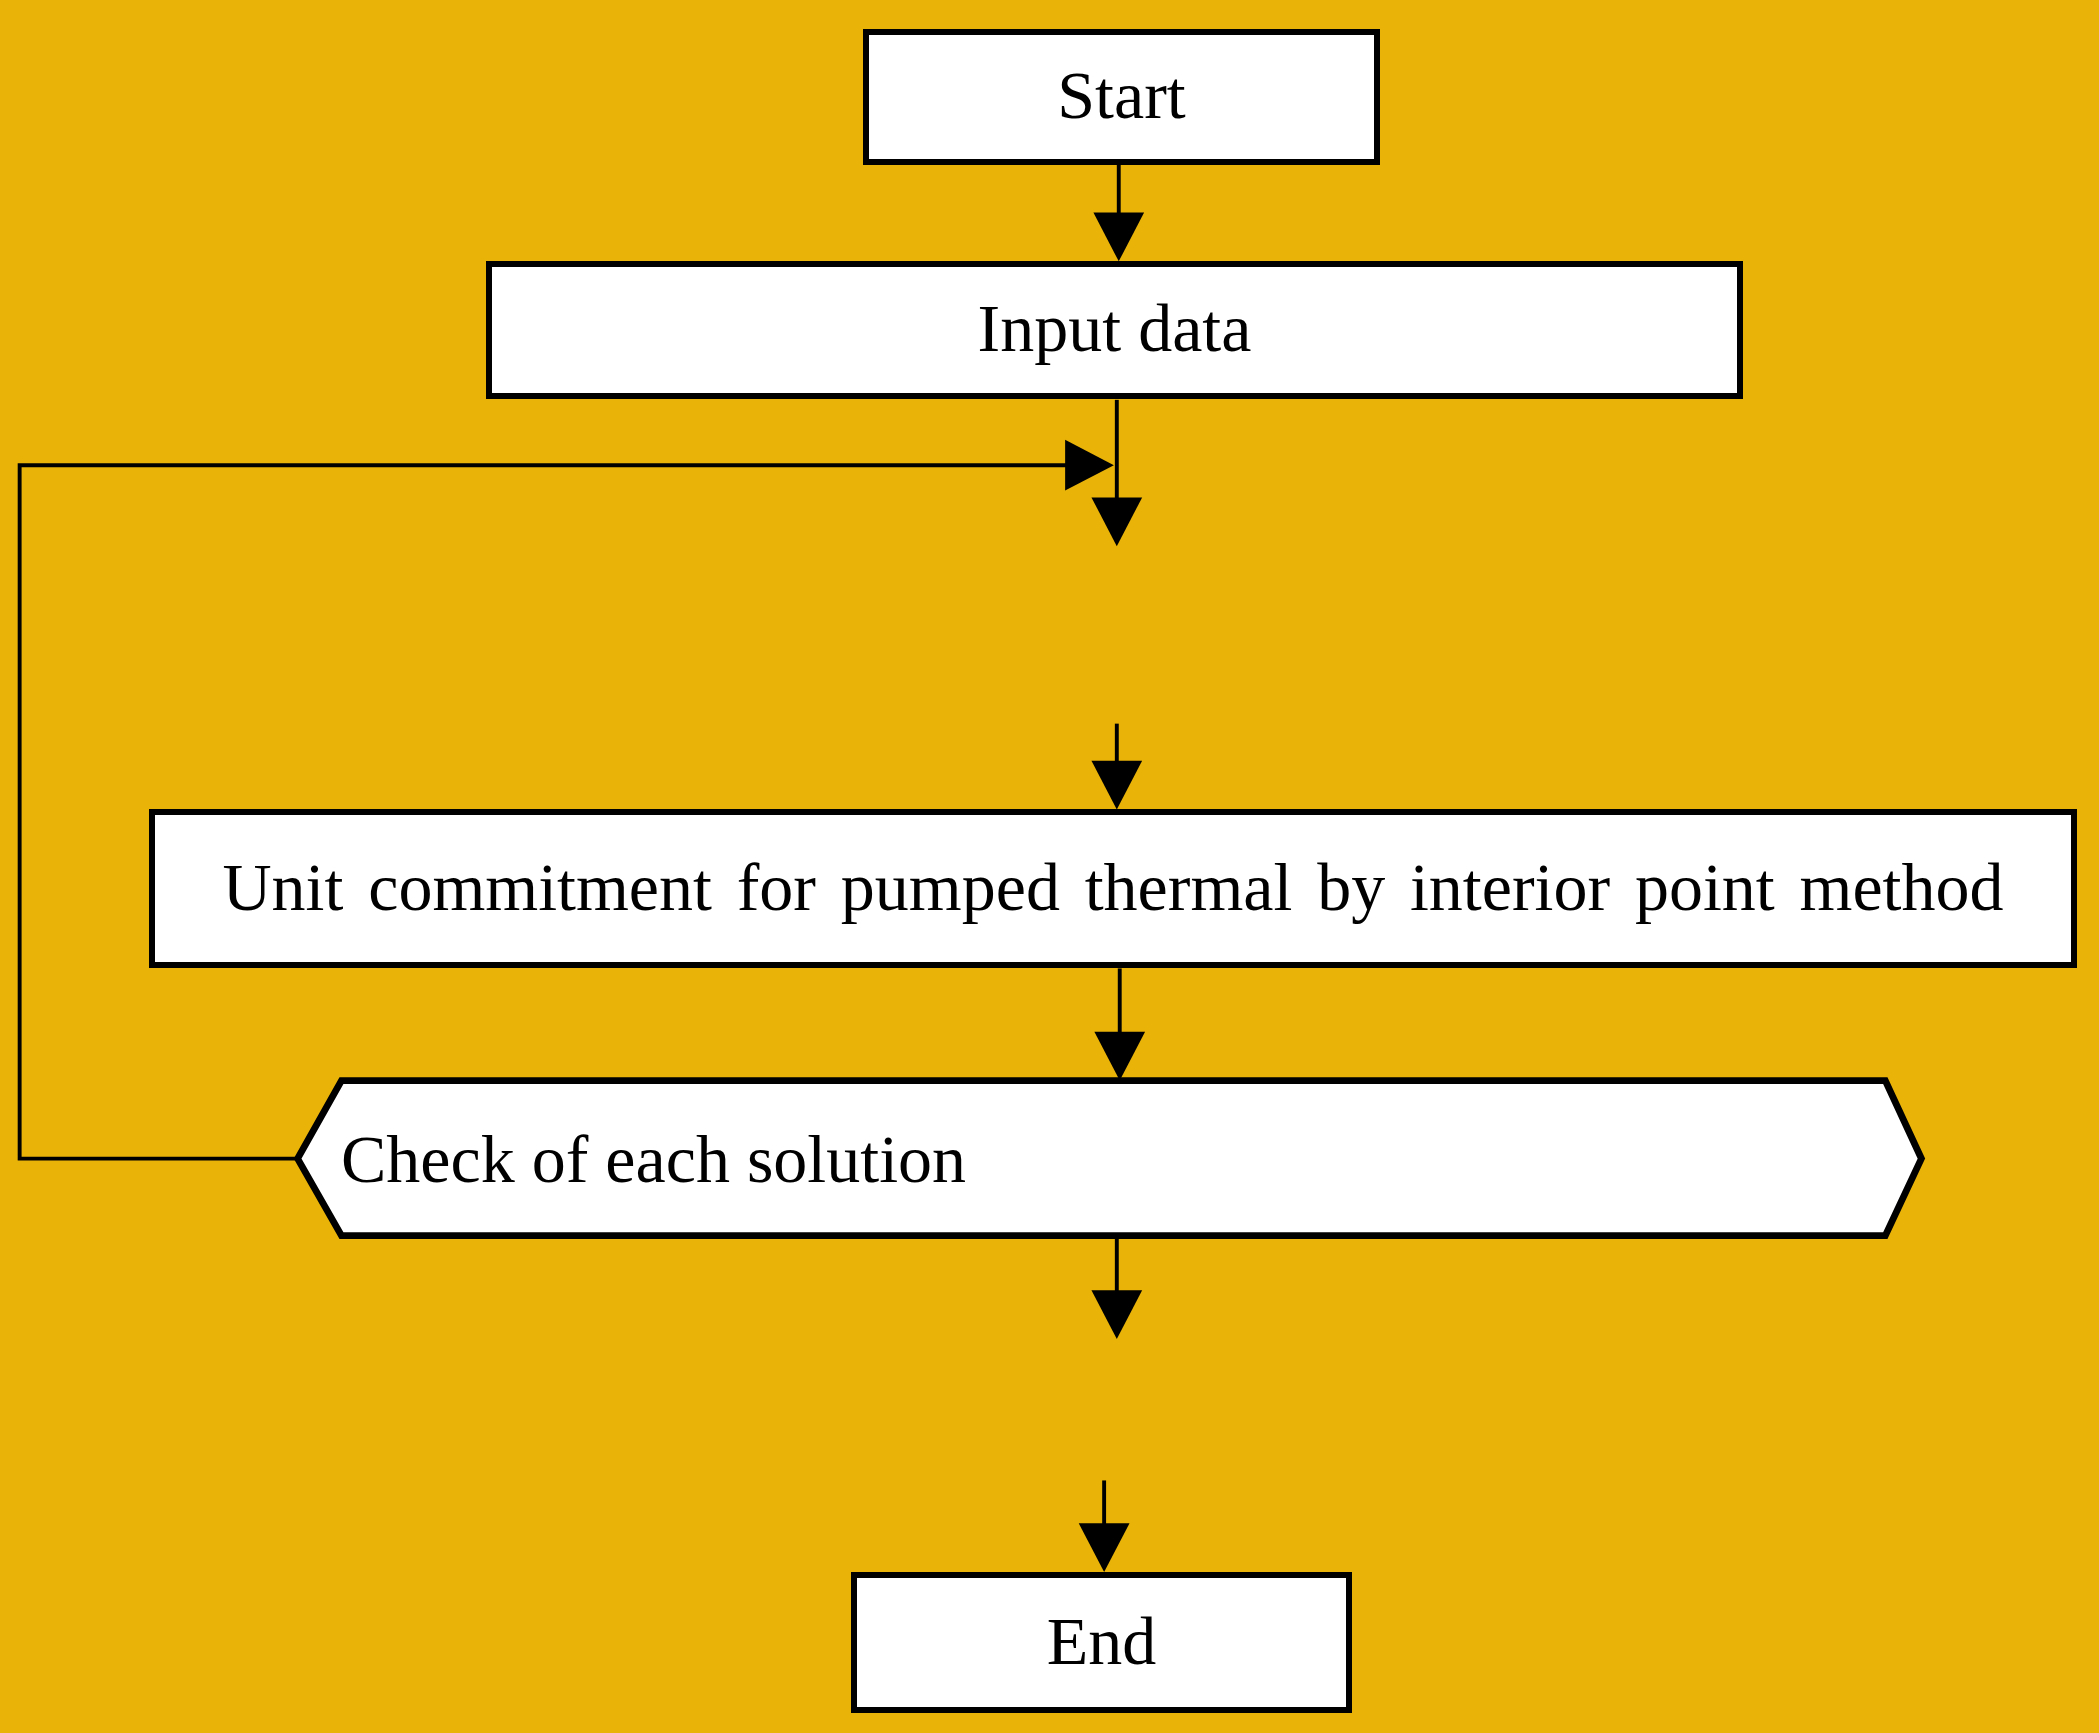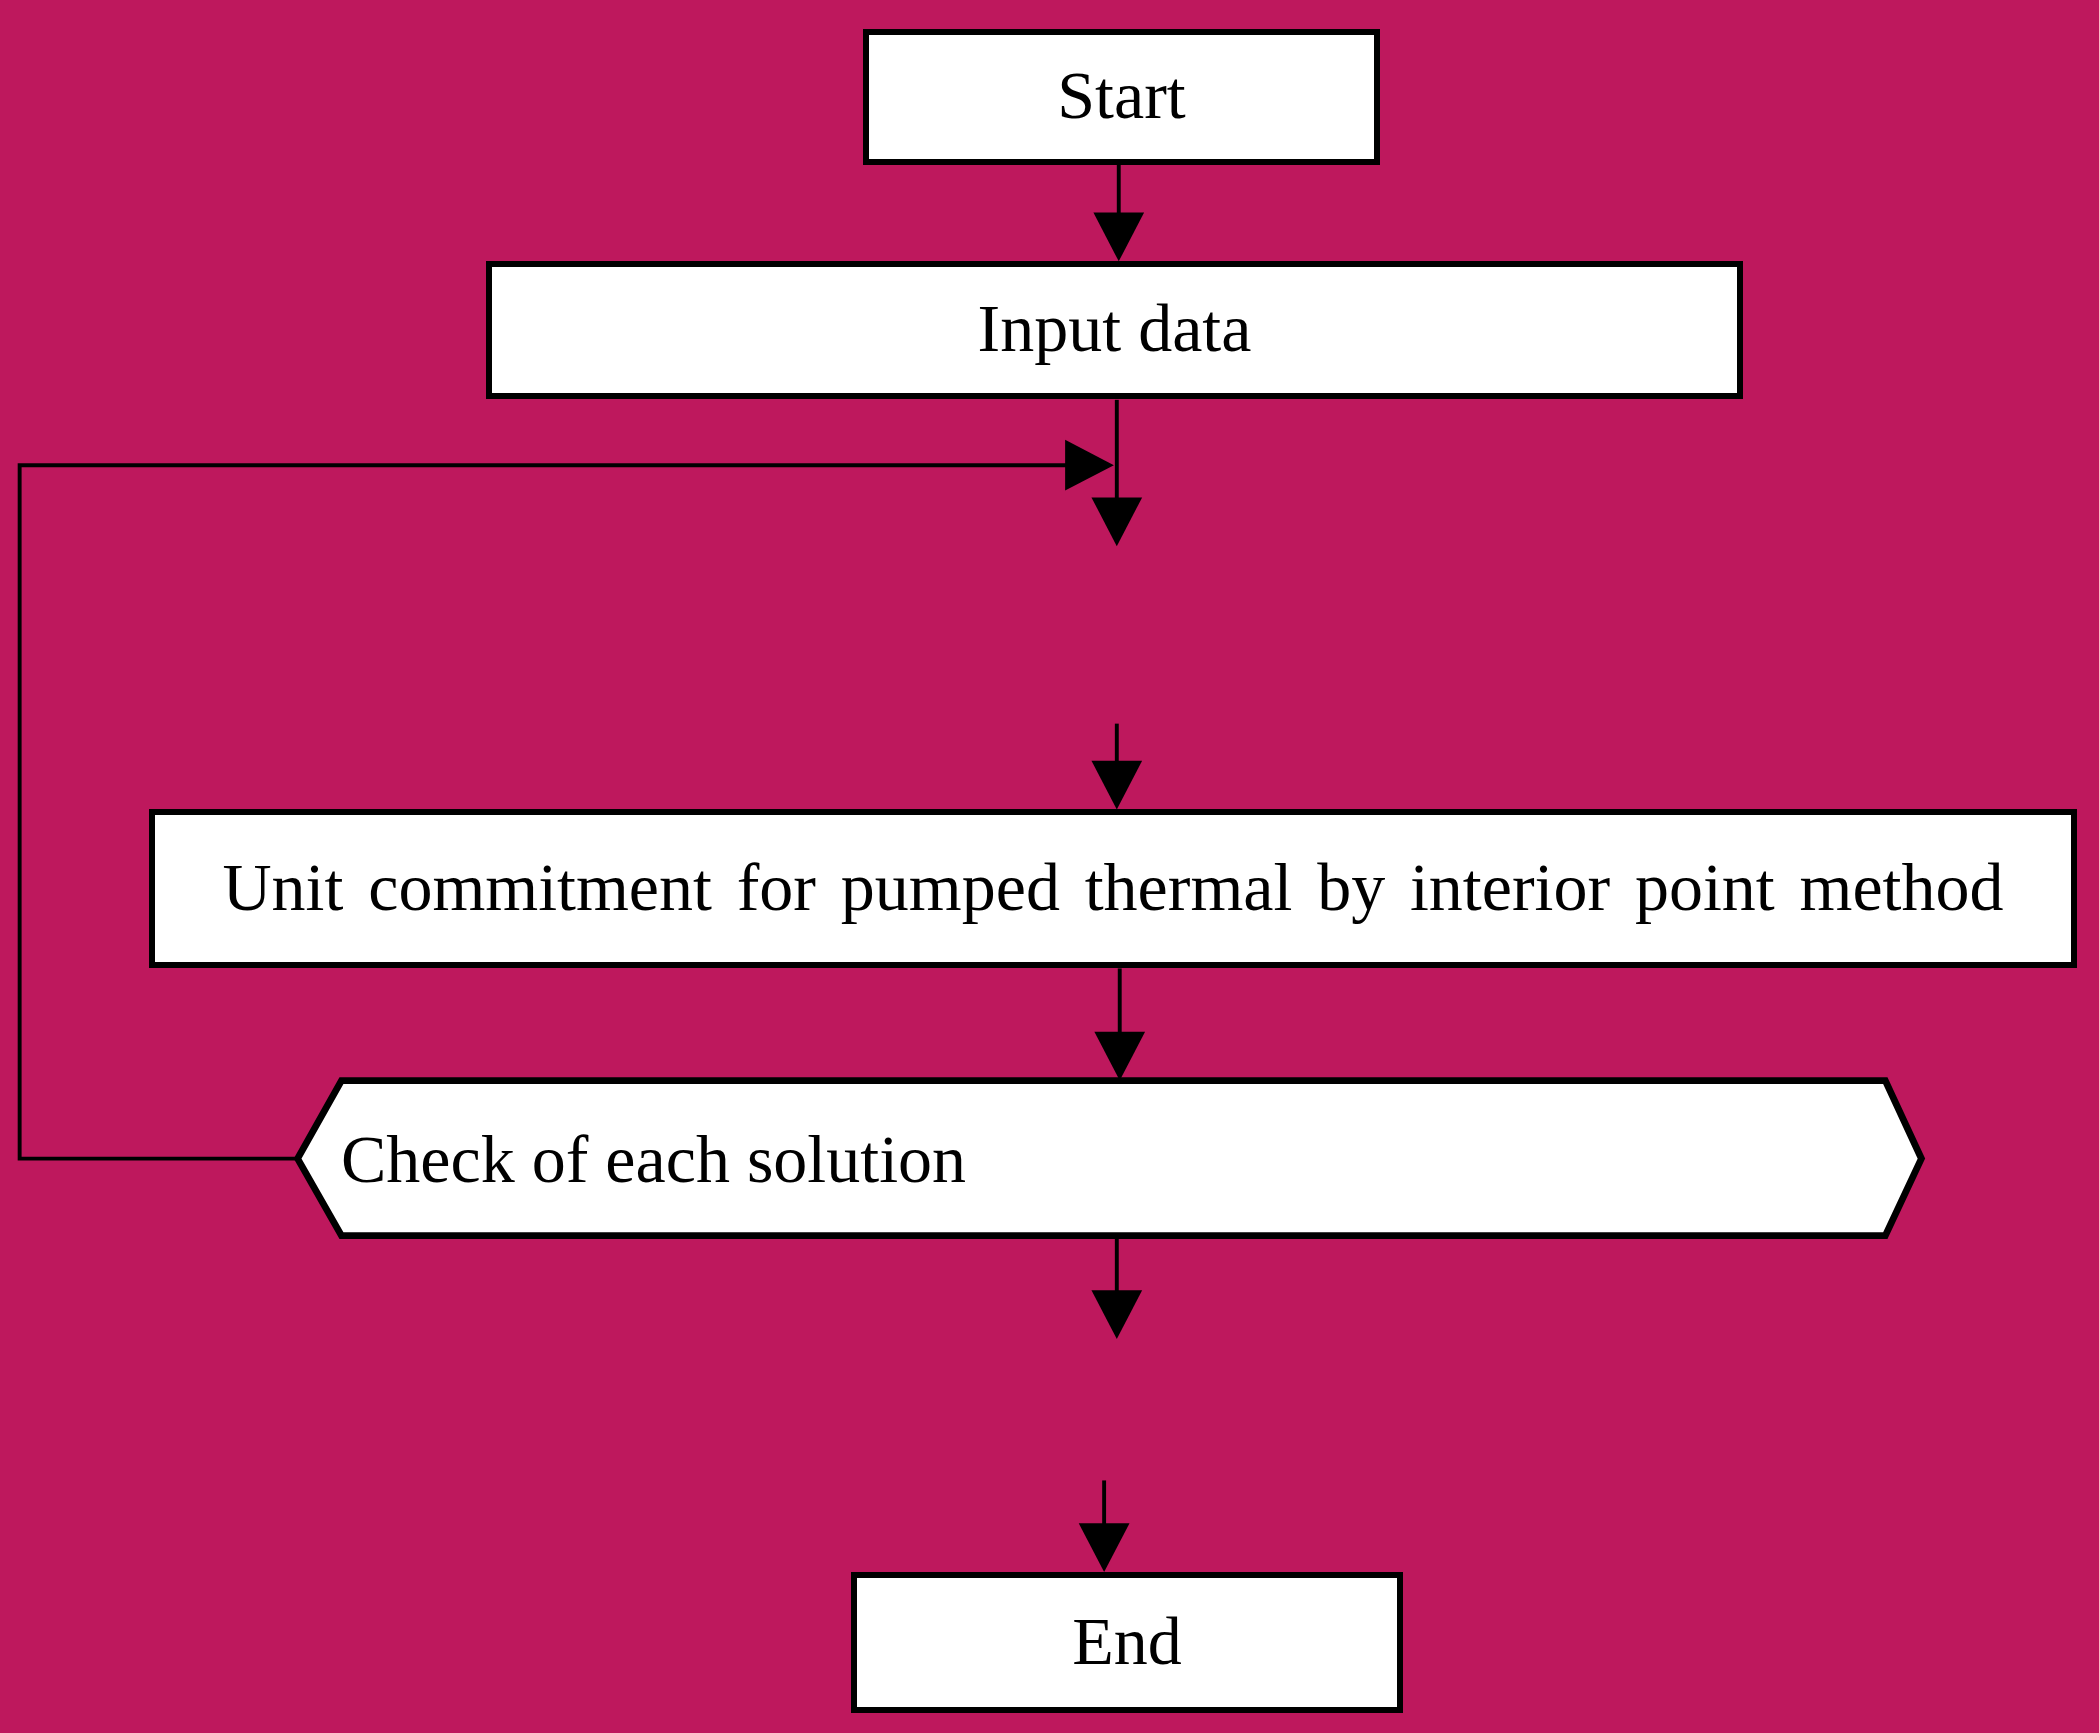--- a/index.html
+++ b/index.html
@@ -4,21 +4,21 @@
 <style>
   html, body {
     margin: 0;
     padding: 0;
     background: #ffffff;
   }
   .canvas {
     position: relative;
     width: 2100px;
     height: 1734px;
-    background: #be185d;
+    background: #eab308;
     overflow: hidden;
     font-family: "Liberation Serif", "DejaVu Serif", serif;
     color: #000000;
   }
   .wires {
     position: absolute;
     left: 0;
     top: 0;
     width: 2100px;
     height: 1734px;
@@ -55,21 +55,21 @@
     line-height: 1;
     white-space: nowrap;
   }
   
   #n-start   { left: 863px;  top: 29px;   width: 517px;  height: 136px; }
   #n-input   { left: 486px;  top: 261px;  width: 1257px; height: 138px; }
   #n-thermal { left: 307px;  top: 546px;  width: 1612px; height: 177px; }
   #n-pumped  { left: 149px;  top: 809px;  width: 1928px; height: 159px; }
   #n-check   { left: 341px;  top: 1081px; width: 1544px; height: 155px; }
   #n-results { left: 473px;  top: 1339px; width: 1278px; height: 141px; }
-  #n-end     { left: 851px;  top: 1572px; width: 552px;  height: 141px; }
+  #n-end     { left: 851px;  top: 1572px; width: 501px;  height: 141px; }
 </style>
 </head>
 <body>
 
 <div class="canvas">
 
   <svg class="wires" viewBox="0 0 2153 1778" xmlns="http://www.w3.org/2000/svg">
 
     <g>
       <polyline points="305,1188 20,1188 20,477 1094,477" fill="none" stroke="#000000" stroke-width="4"></polyline>

